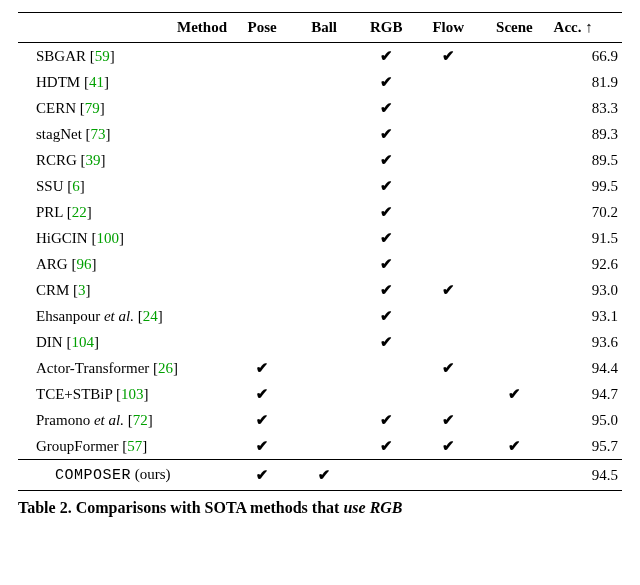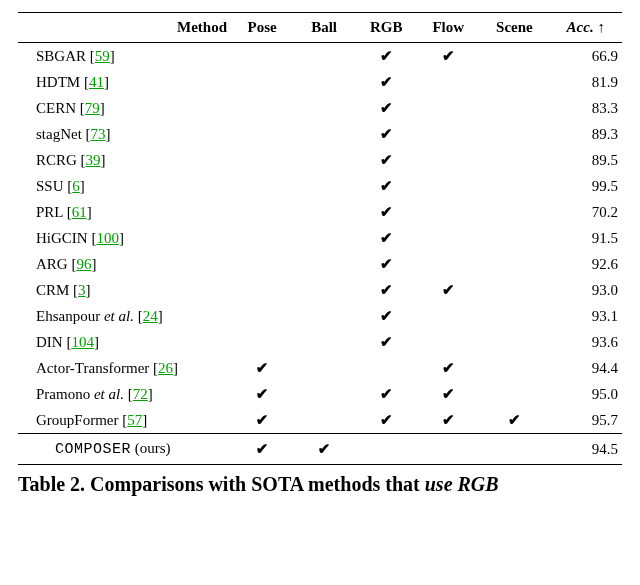--- a/index.html
+++ b/index.html
@@ -19,21 +19,21 @@
       table-layout: fixed;
     }
     thead th {
       font-weight: bold;
       text-align: right;
       padding: 6px 4px;
       border-top: 1.5px solid #000;
       border-bottom: 1px solid #000;
     }
     thead th.center { text-align: center; }
-    thead th.acc { text-align: center; border-left: none; font-style: italic; }
+    thead th.acc { text-align: left; border-left: none; }
     col.method { width: 206px; }
     col.pose { width: 60px; }
     col.ball { width: 60px; }
     col.rgb { width: 60px; }
     col.flow { width: 60px; }
     col.scene { width: 68px; }
     col.acc { width: 70px; }
     tbody td {
       padding: 4px 4px;
       vertical-align: middle;
@@ -43,41 +43,40 @@
       white-space: nowrap;
     }
     tbody td.center {
       text-align: center;
     }
     tbody td.acc {
       text-align: right;
     }
     .cite {
       color: #00a000;
-      text-decoration: underline;
     }
     .cite-br {
       color: #000;
     }
     .etal { font-style: italic; margin-top: 18px; }
     .check {
       font-weight: bold;
       font-size: 15px;
       display: inline-block;
     }
     tbody tr.ours td {
       border-top: 1px solid #000;
       border-bottom: 1.5px solid #000;
       padding-top: 6px;
       padding-bottom: 6px;
     }
     .mono { font-family: "Courier New", Courier, monospace; letter-spacing: 0.5px; margin-left: 19px;}
     .caption {
       margin-top: 8px;
-      font-size: 20px;
+      font-size: 16px;
       text-align: left;
       white-space: nowrap;
       overflow: hidden;
     }
     .caption-partial { font-weight: bold; }
     .caption-italic { font-style: italic; font-weight: bold; }
   </style>
 </head>
 <body>
 
@@ -151,21 +150,21 @@
       <tr>
         <td class="method"><span>SSU</span> <span class="cite-br">[</span><span class="cite">6</span><span class="cite-br">]</span></td>
         <td class="center"></td>
         <td class="center"></td>
         <td class="center"><span class="check">✔</span></td>
         <td class="center"></td>
         <td class="center"></td>
         <td class="acc">99.5</td>
       </tr>
       <tr>
-        <td class="method"><span>PRL</span> <span class="cite-br">[</span><span class="cite">61</span><span class="cite-br">]</span></td>
+        <td class="method"><span>PRL</span> <span class="cite-br">[</span><span class="cite">22</span><span class="cite-br">]</span></td>
         <td class="center"></td>
         <td class="center"></td>
         <td class="center"><span class="check">✔</span></td>
         <td class="center"></td>
         <td class="center"></td>
         <td class="acc">70.2</td>
       </tr>
       <tr>
         <td class="method"><span>HiGCIN</span> <span class="cite-br">[</span><span class="cite">100</span><span class="cite-br">]</span></td>
         <td class="center"></td>
@@ -212,20 +211,29 @@
         <td class="acc">93.6</td>
       </tr>
       <tr>
         <td class="method"><span>Actor-Transformer</span> <span class="cite-br">[</span><span class="cite">26</span><span class="cite-br">]</span></td>
         <td class="center"><span class="check">✔</span></td>
         <td class="center"></td>
         <td class="center"></td>
         <td class="center"><span class="check">✔</span></td>
         <td class="center"></td>
         <td class="acc">94.4</td>
+      </tr>
+      <tr>
+        <td class="method"><span>TCE+STBiP</span> <span class="cite-br">[</span><span class="cite">103</span><span class="cite-br">]</span></td>
+        <td class="center"><span class="check">✔</span></td>
+        <td class="center"></td>
+        <td class="center"></td>
+        <td class="center"></td>
+        <td class="center"><span class="check">✔</span></td>
+        <td class="acc">94.7</td>
       </tr>
       <tr>
         <td class="method"><span>Pramono</span><span class="etal"> et al.</span> <span class="cite-br">[</span><span class="cite">72</span><span class="cite-br">]</span></td>
         <td class="center"><span class="check">✔</span></td>
         <td class="center"></td>
         <td class="center"><span class="check">✔</span></td>
         <td class="center"><span class="check">✔</span></td>
         <td class="center"></td>
         <td class="acc">95.0</td>
       </tr>

